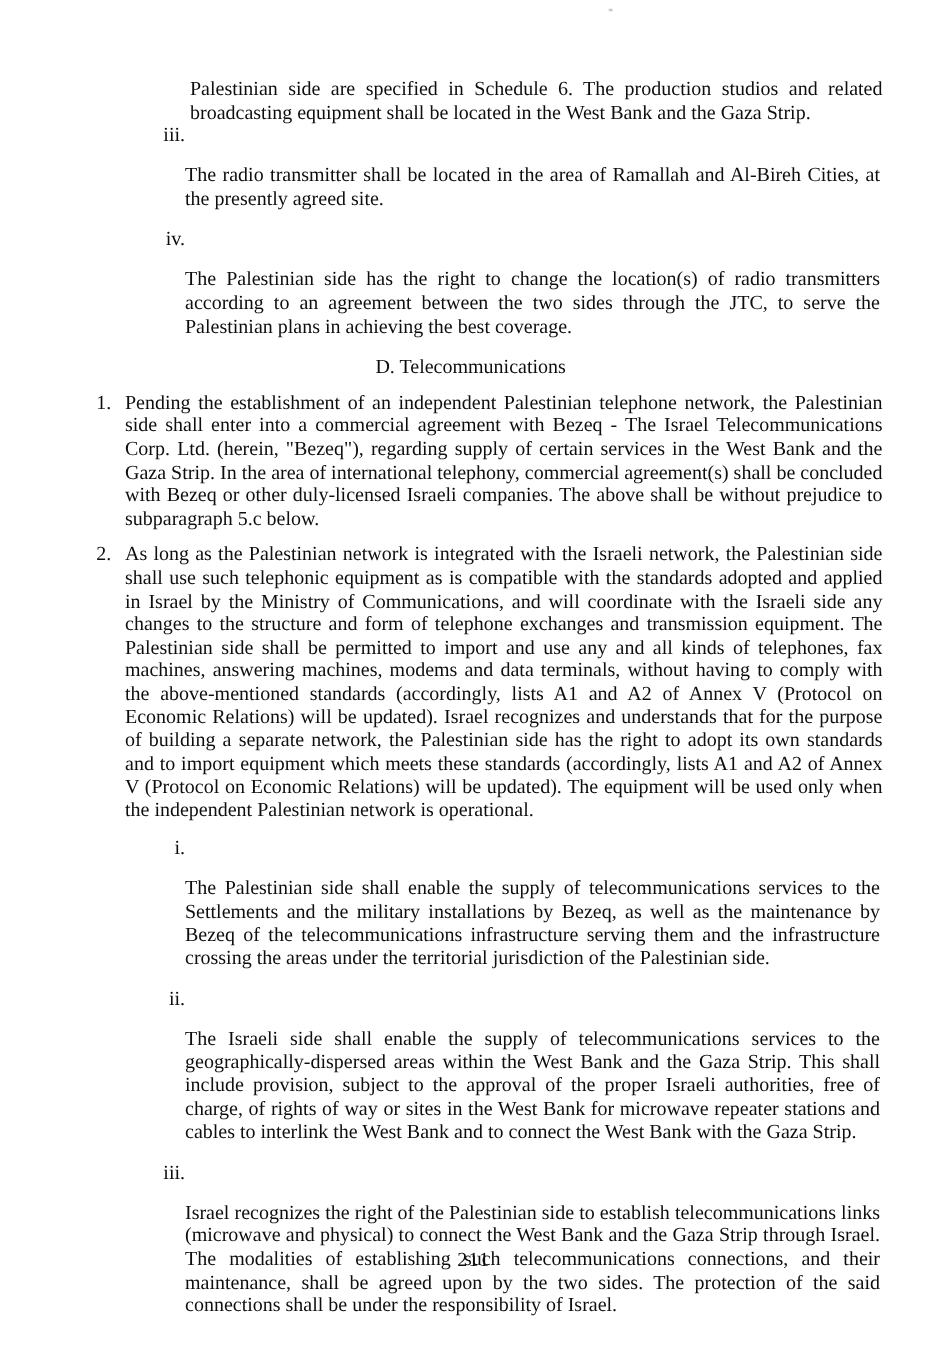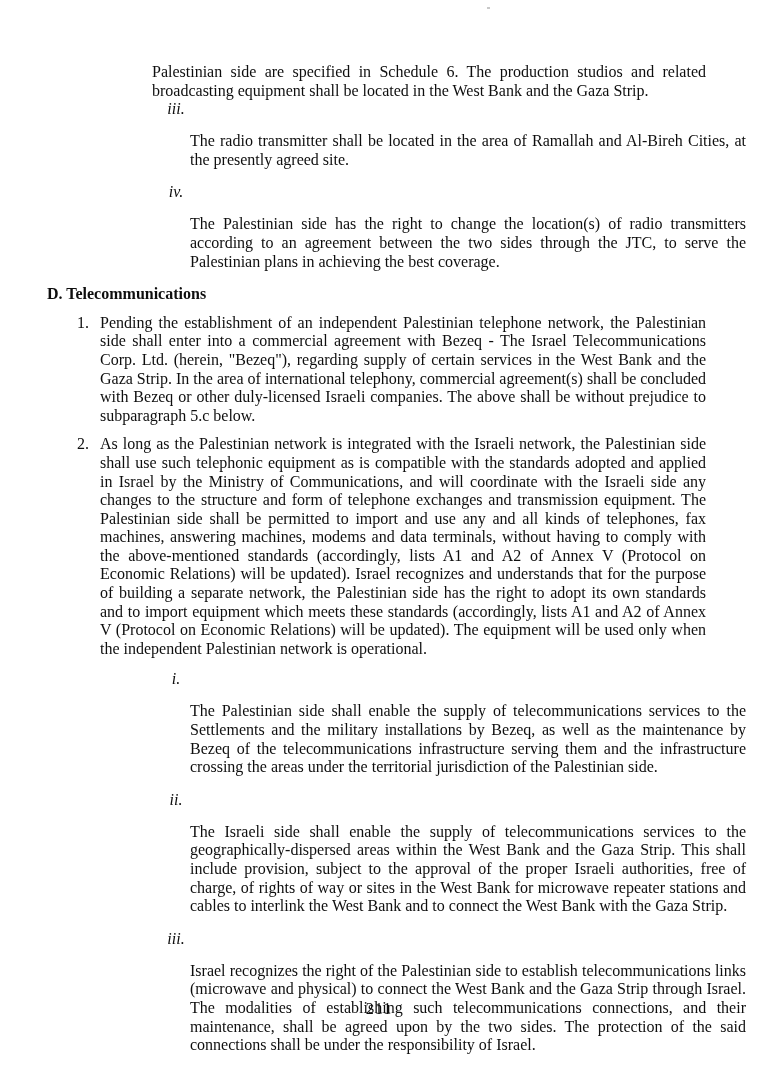--- a/index.html
+++ b/index.html
@@ -33,33 +33,33 @@
     width: 554px;
     margin-bottom: 0;
   }
   .roman-item {
     display: flex;
     margin: 0 0 14px 0;
   }
   .roman-item .marker {
     flex: 0 0 auto;
     width: 28px;
-    margin-left: 115px; 
-    text-align: center;
-    font-style: italic;
+    margin-left: 73px; 
+    text-align: right;
   }
   .roman-item .itext {
     flex: 0 0 auto;
     width: 556px; 
     text-align: justify;
     margin-top: 32px;
   }
   .section-heading {
-    font-weight: bold;
+    font-weight: normal;
     margin: 11px 0 10px 0;
+    text-align: center;
   }
   .numbered-item {
     display: flex;
     margin: 0 0 10px 0;
   }
   .numbered-item .marker {
     flex: 0 0 auto;
     width: 23px;
     margin-left: 30px; 
   }

